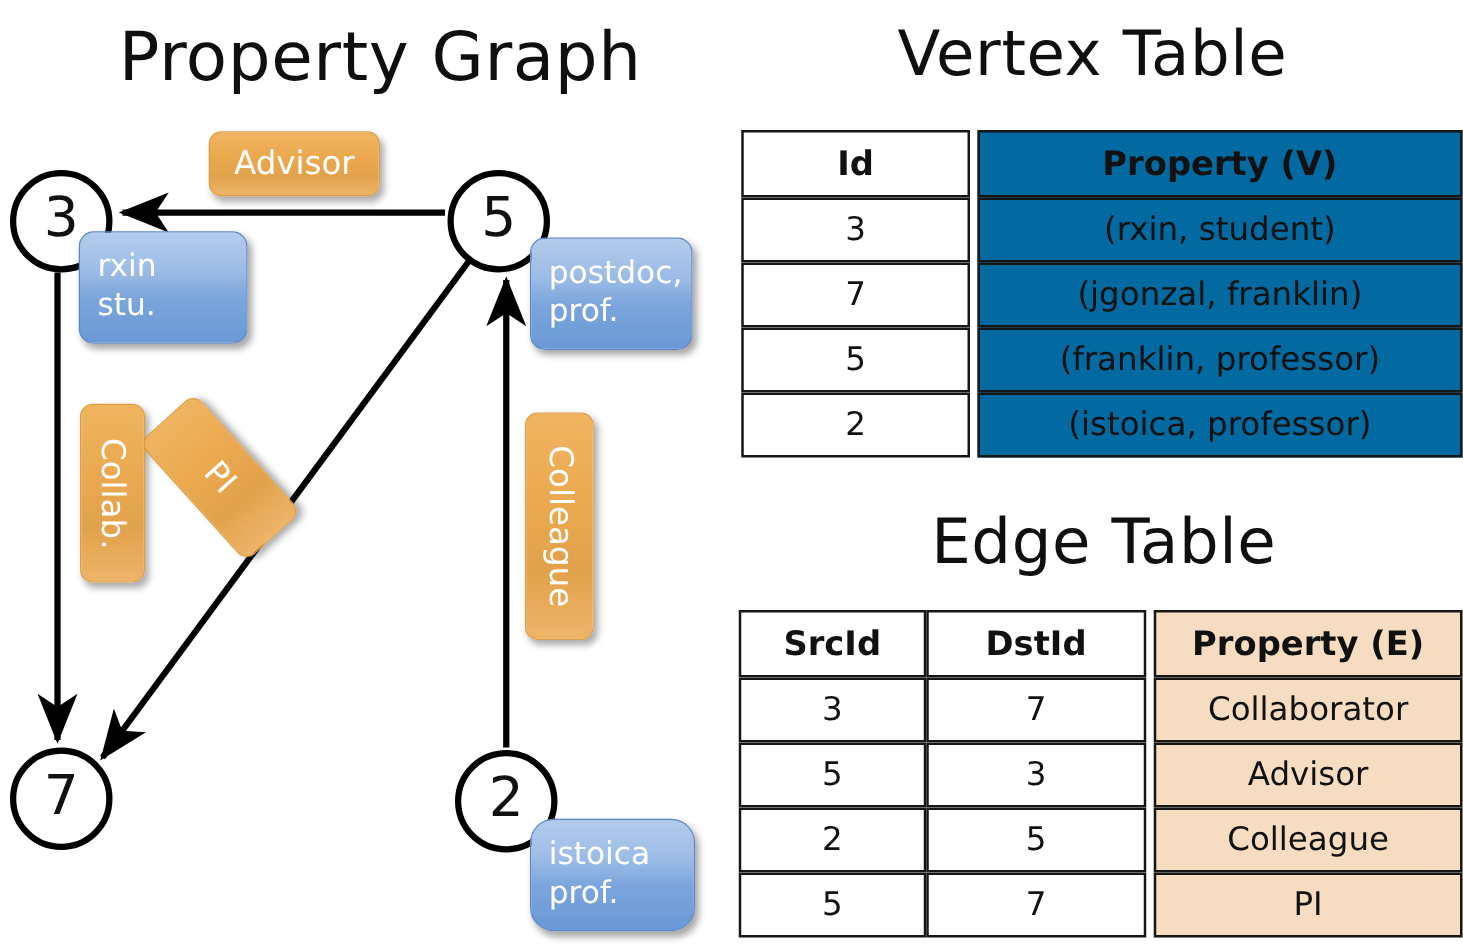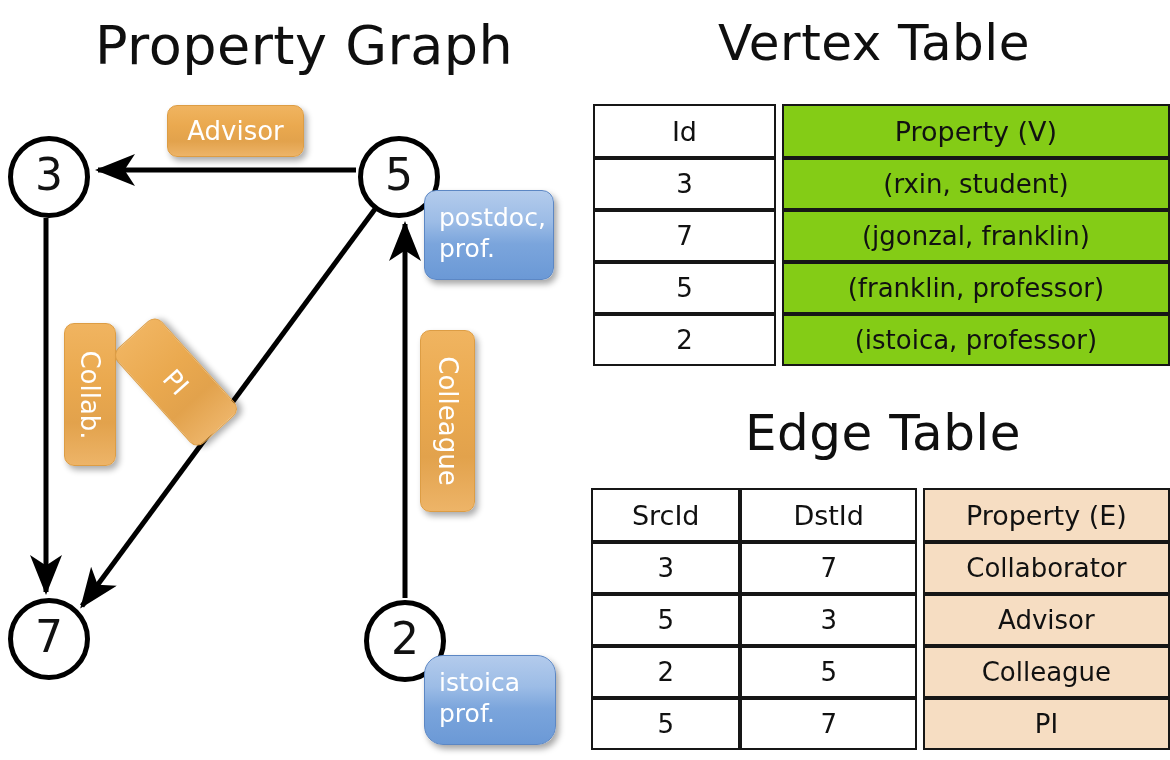--- a/index.html
+++ b/index.html
@@ -56,23 +56,23 @@
   #label-pi{left:146px;top:318px;width:60px;height:128px;
      transform:rotate(-42deg);transform-origin:center center;}
   #label-pi span{transform:rotate(90deg);display:block;}
 
   
   .tbl{position:absolute;border-collapse:separate;border-spacing:0;
        font-family:"DejaVu Sans", sans-serif;}
   .tbl td{border:2px solid #161616;padding:0;text-align:center;
           vertical-align:middle;font-size:26px;color:#111;
           background:#ffffff;height:48px;}
-  .tbl td.hdr{font-weight:normal;font-size:27px;height:50px;}
+  .tbl td.hdr{font-weight:bold;font-size:27px;height:50px;}
   .tbl td.sep{border:none;width:6px;background:transparent;height:auto;}
-  .tbl td.v-prop{background:#84cc16;}
+  .tbl td.v-prop{background:#0369a1;}
   .tbl td.e-prop{background:#f6ddc2;}
 
   #vertex-table{left:593px;top:104px;}
   #vertex-table td.c-id{width:180px;}
   #vertex-table td.c-prop{width:386px;}
 
   #edge-table{left:591px;top:488px;}
   #edge-table td.c-src{width:148px;}
   #edge-table td.c-dst{width:176px;}
   #edge-table td.c-prop{width:246px;margin-left:15px;}
@@ -116,20 +116,24 @@
   <div class="node" id="node-5">
     <span>5</span>
   </div>
   <div class="node" id="node-7">
     <span>7</span>
   </div>
   <div class="node" id="node-2">
     <span>2</span>
   </div>
 
+  <div class="prop-blue" id="prop-rxin">
+    <div>rxin</div>
+    <div>stu.</div>
+  </div>
   <div class="prop-blue" id="prop-franklin">
     <div>postdoc,</div>
     <div>prof.</div>
   </div>
   <div class="prop-blue" id="prop-istoica">
     <div>istoica</div>
     <div>prof.</div>
   </div>
 
   <div class="lbl-orange" id="label-advisor">

